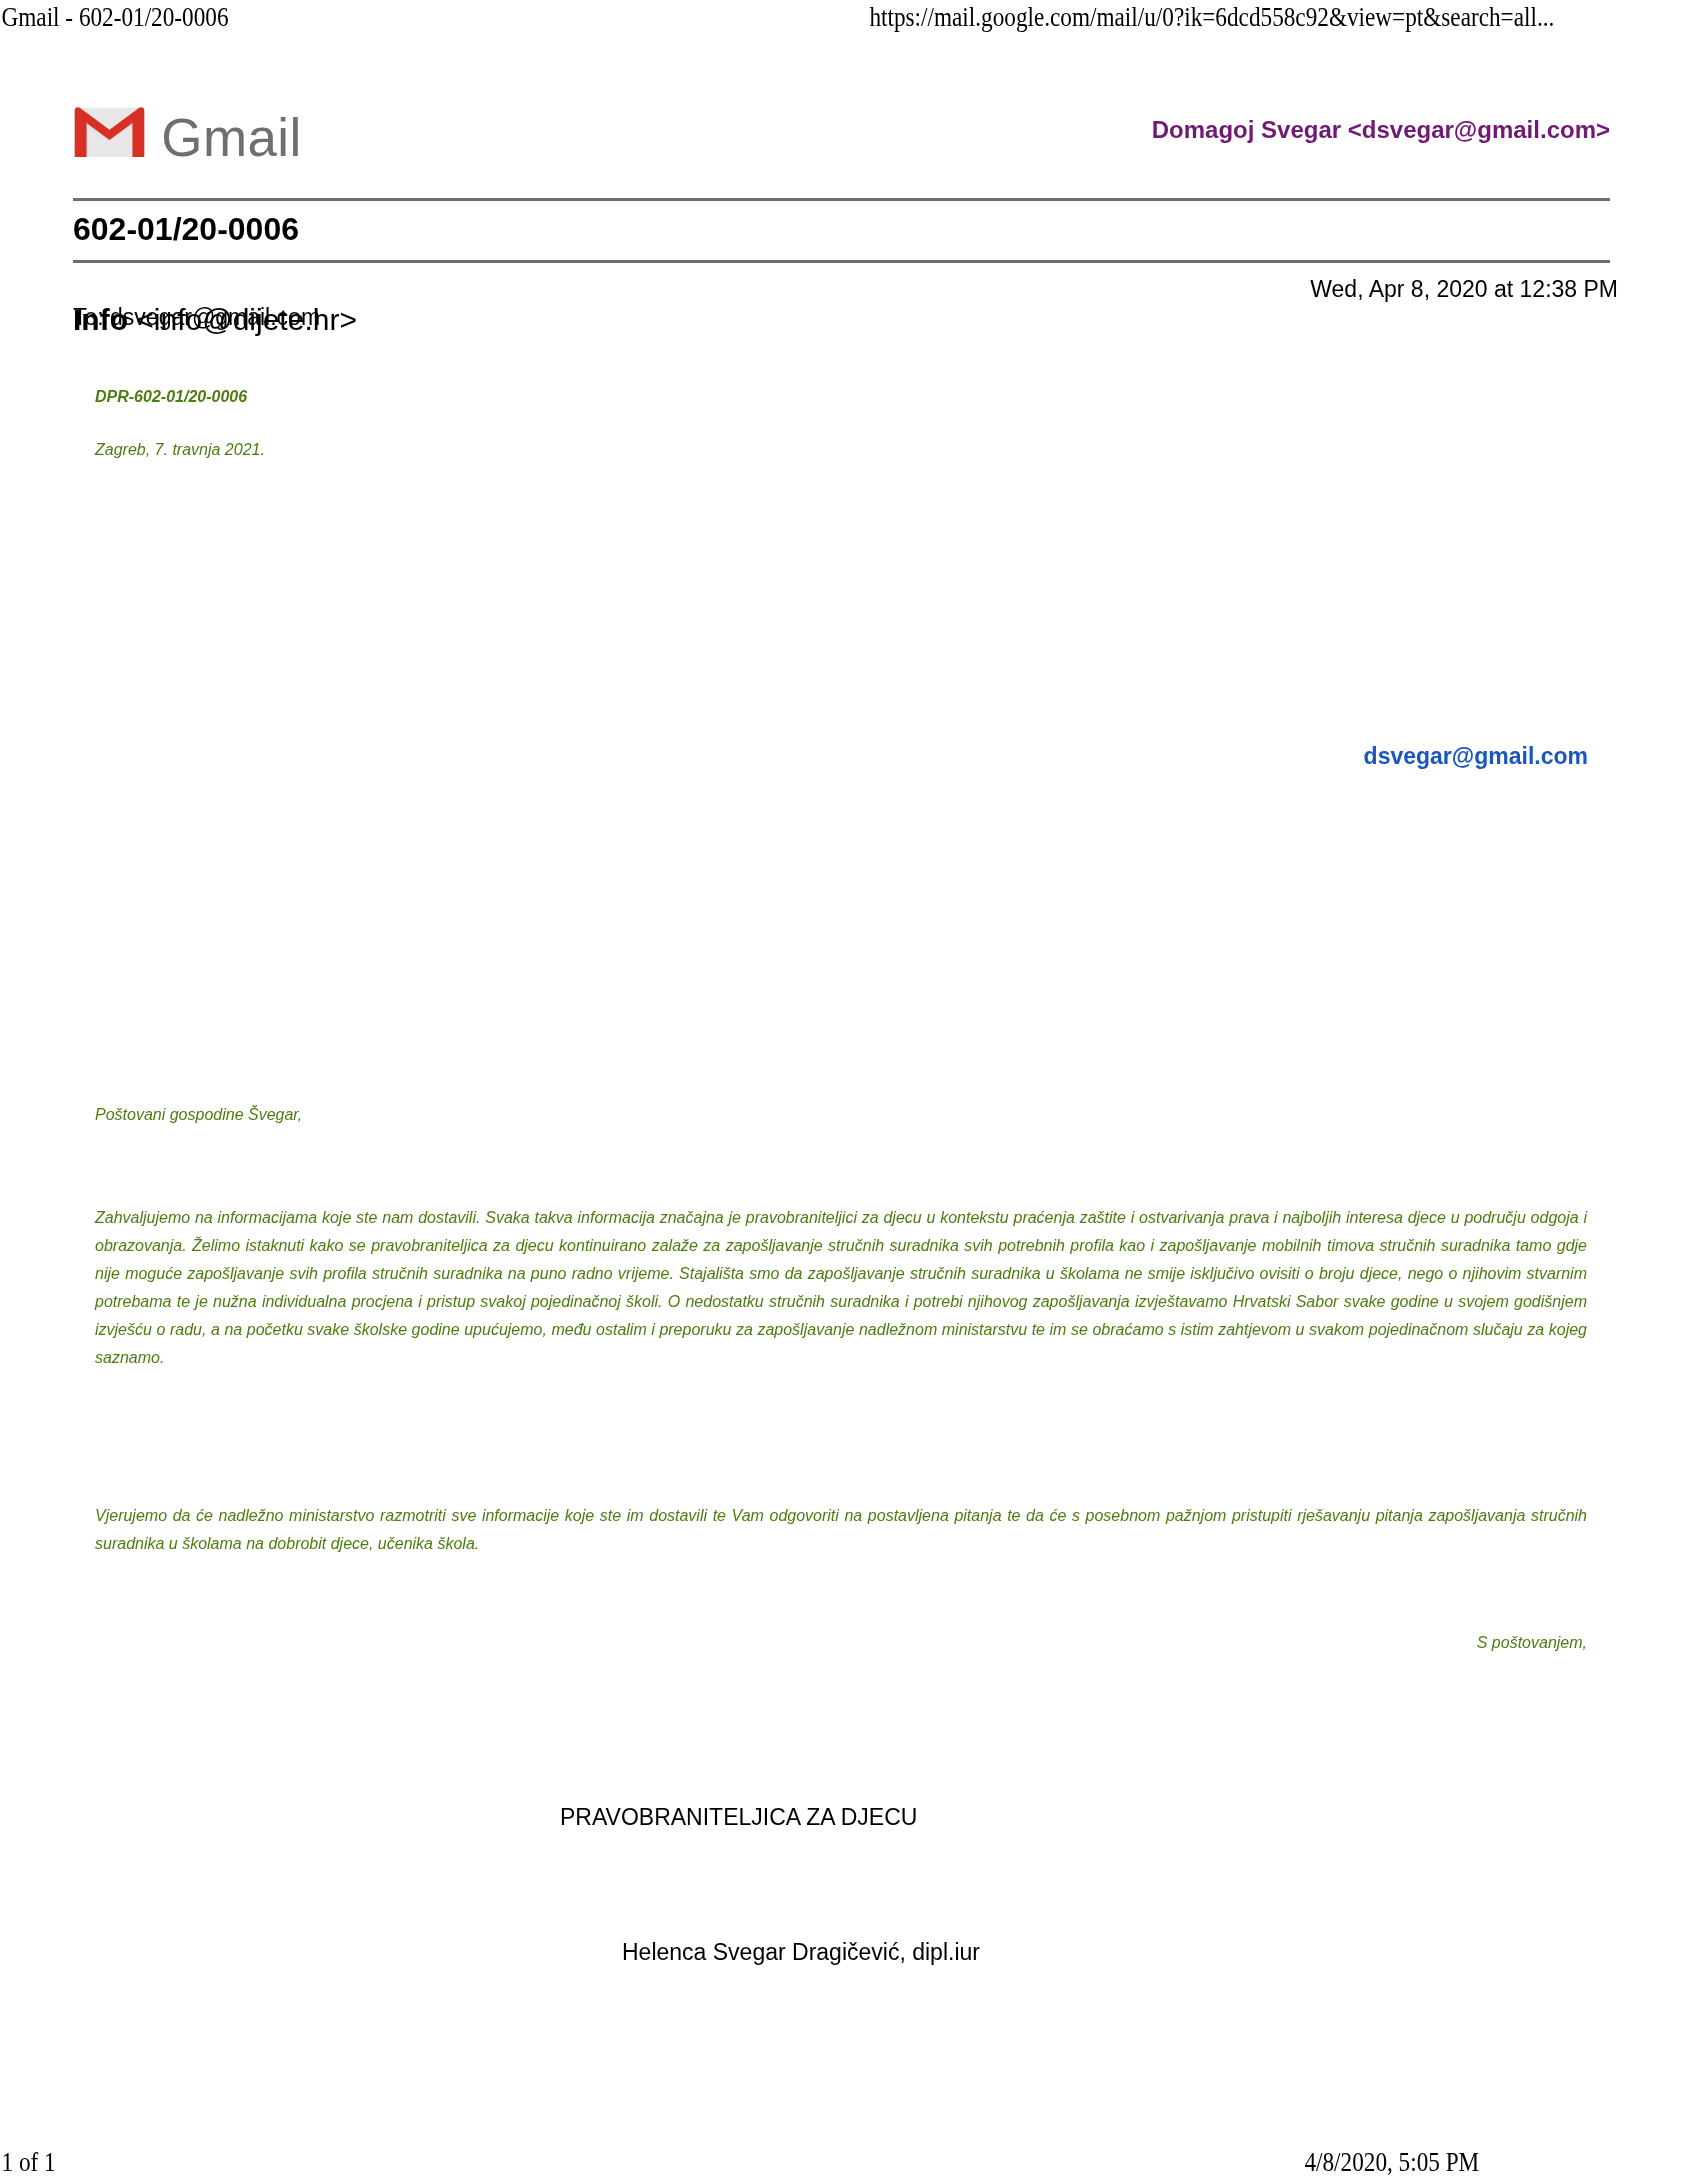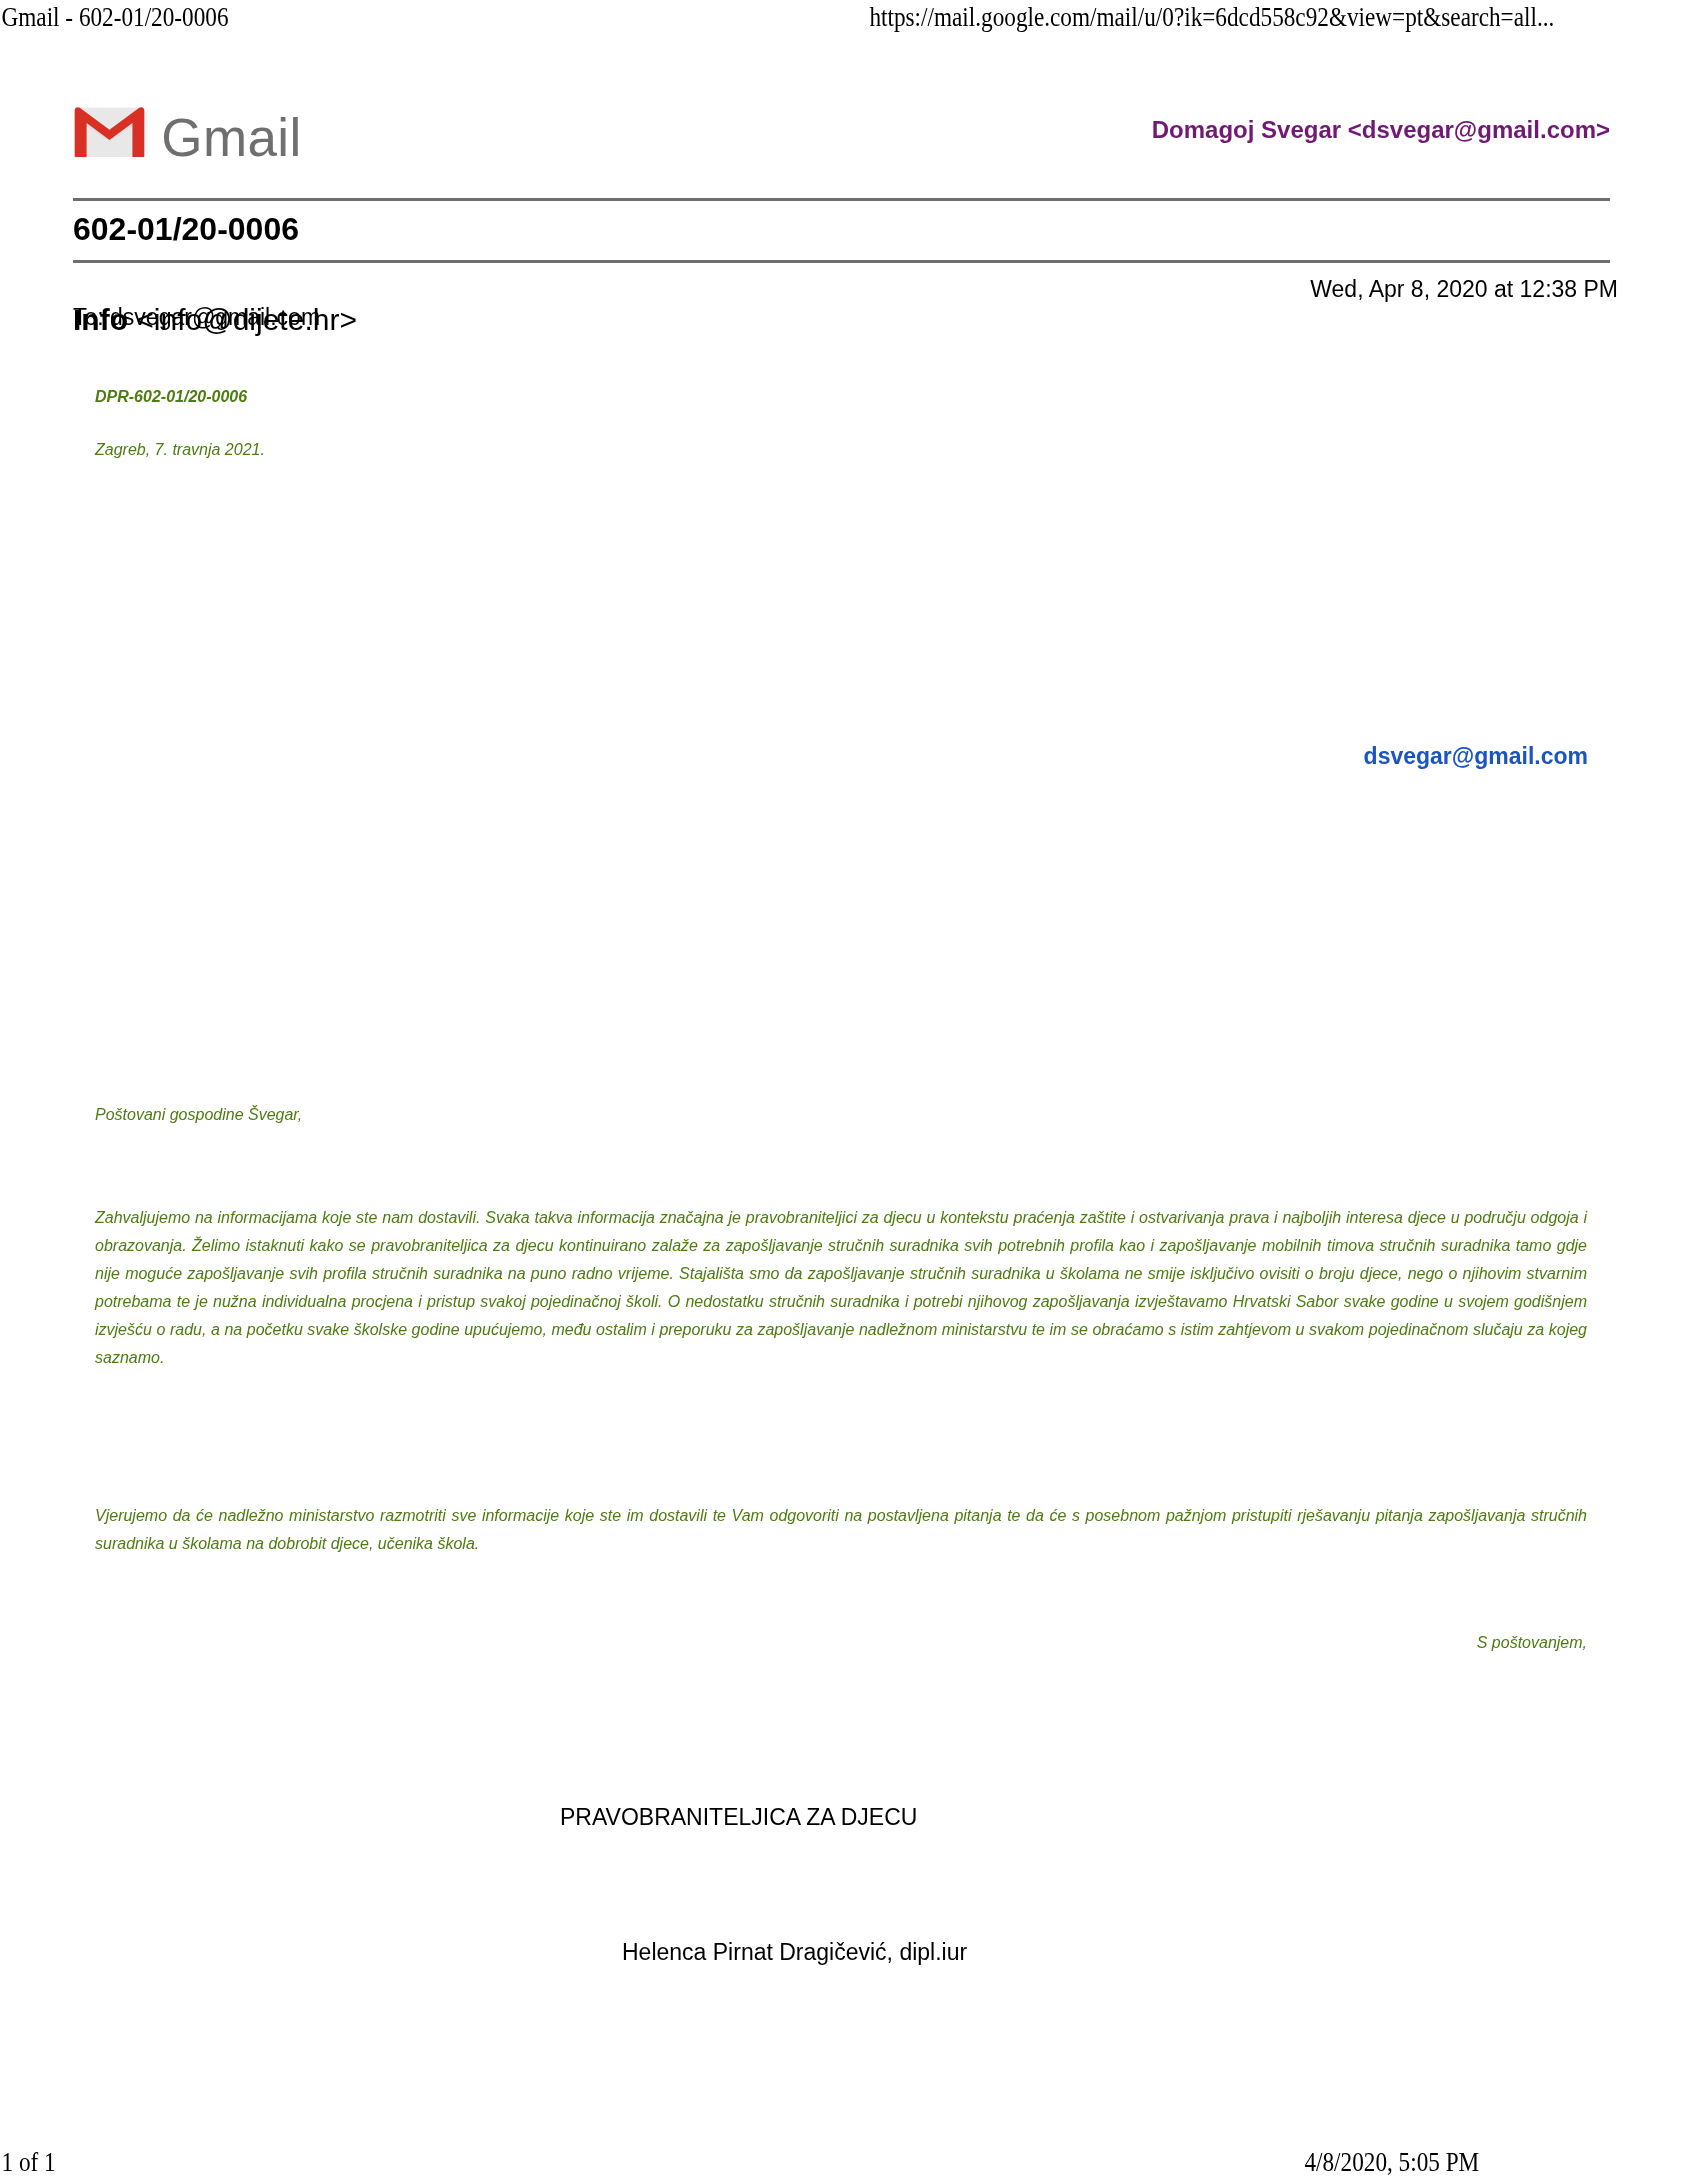--- a/index.html
+++ b/index.html
@@ -196,19 +196,19 @@
 <div class="addr-wrap">
   <span>dsvegar@gmail.com</span>
 </div>
 
 <div class="msg greeting">Poštovani gospodine Švegar,</div>
 <div class="msg p1">Zahvaljujemo na informacijama koje ste nam dostavili. Svaka takva informacija značajna je pravobraniteljici za djecu u kontekstu praćenja zaštite i ostvarivanja prava i najboljih interesa djece u području odgoja i obrazovanja. Želimo istaknuti kako se pravobraniteljica za djecu kontinuirano zalaže za zapošljavanje stručnih suradnika svih potrebnih profila kao i zapošljavanje mobilnih timova stručnih suradnika tamo gdje nije moguće zapošljavanje svih profila stručnih suradnika na puno radno vrijeme. Stajališta smo da zapošljavanje stručnih suradnika u školama ne smije isključivo ovisiti o broju djece, nego o njihovim stvarnim potrebama te je nužna individualna procjena i pristup svakoj pojedinačnoj školi. O nedostatku stručnih suradnika i potrebi njihovog zapošljavanja izvještavamo Hrvatski Sabor svake godine u svojem godišnjem izvješću o radu, a na početku svake školske godine upućujemo, među ostalim i preporuku za zapošljavanje nadležnom ministarstvu te im se obraćamo s istim zahtjevom u svakom pojedinačnom slučaju za kojeg saznamo.</div>
 <div class="msg p2">Vjerujemo da će nadležno ministarstvo razmotriti sve informacije koje ste im dostavili te Vam odgovoriti na postavljena pitanja te da će s posebnom pažnjom pristupiti rješavanju pitanja zapošljavanja stručnih suradnika u školama na dobrobit djece, učenika škola.</div>
 <div class="msg closing">S poštovanjem,</div>
 
 <div class="sig-title">PRAVOBRANITELJICA ZA DJECU</div>
-<div class="sig-name">Helenca Pirnat Dragičević, dipl.iur</div>
+<div class="sig-name">Helenca Svegar Dragičević, dipl.iur</div>
 
 <div class="print-footer">
   <span class="left">1 of 1</span>
   <span class="right">4/8/2020, 5:05 PM</span>
 </div>
 
 
 </body></html>

